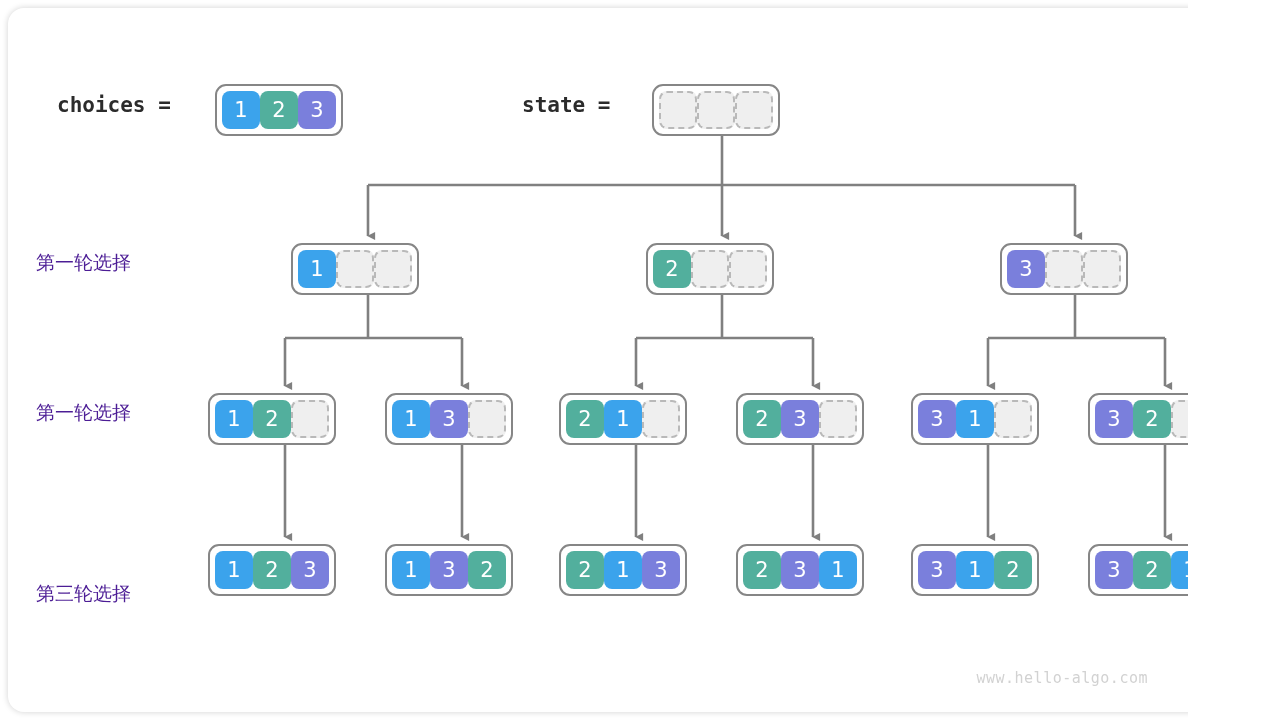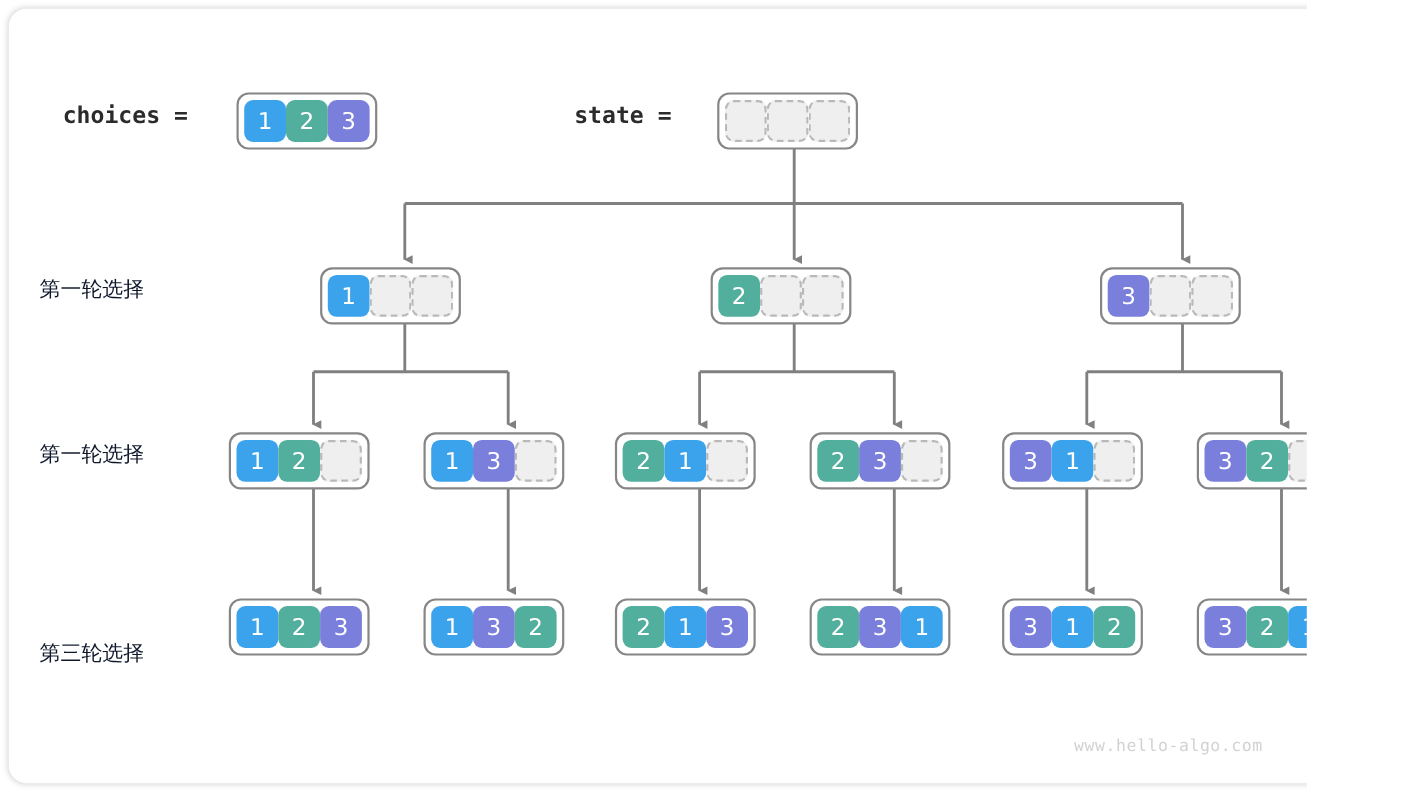--- a/index.html
+++ b/index.html
@@ -40,21 +40,21 @@
     white-space: nowrap;
   }
   #choices-label { left: 57px; top: 93px; }
   #state-label   { left: 522px; top: 93px; }
 
   
   .row-title {
     position: absolute;
     font-family: "Liberation Sans", "DejaVu Sans", sans-serif;
     font-size: 19px;
-    color: #0f172a;
+    color: #4c1d95;
     white-space: nowrap;
   }
 
   
   .node {
     position: absolute;
     display: flex;
     align-items: center;
     padding: 5px;
     border: 2.5px solid #868686;

